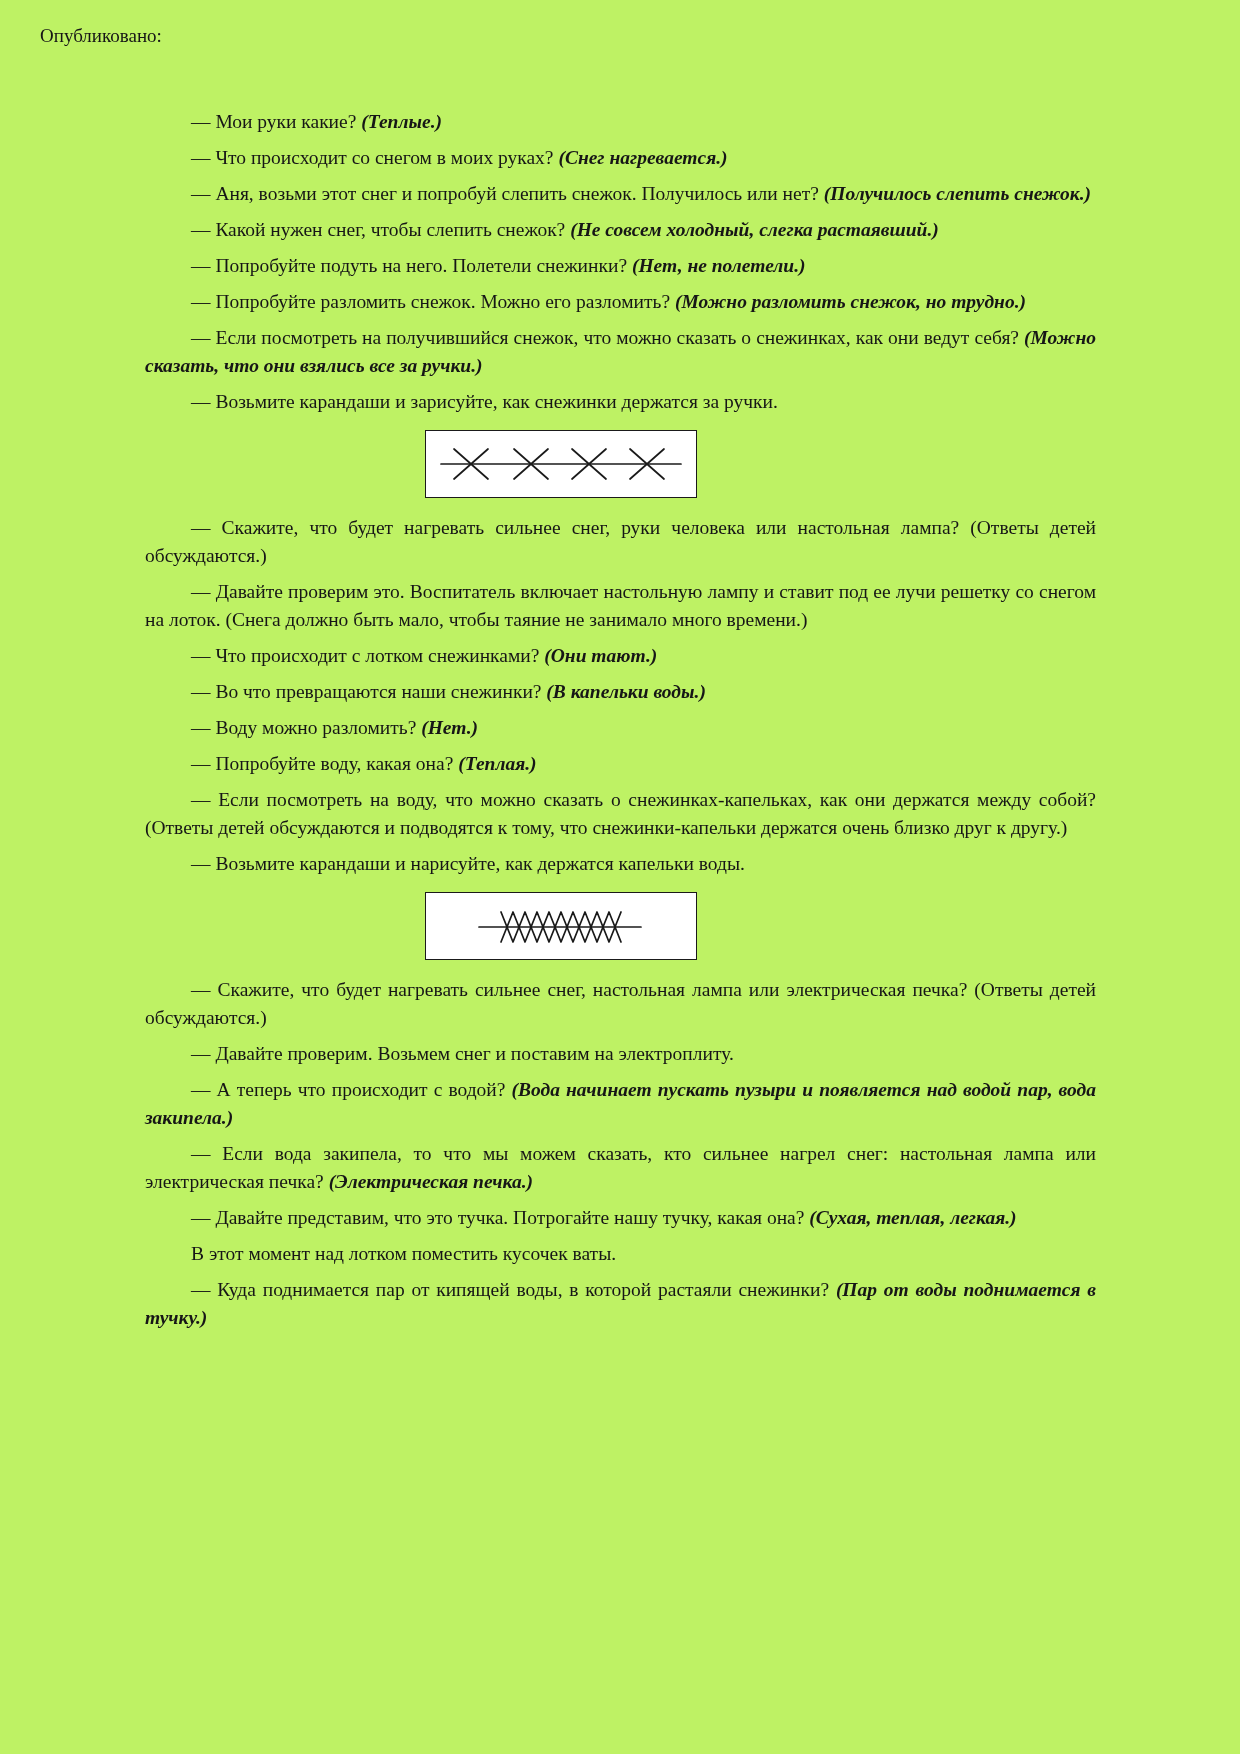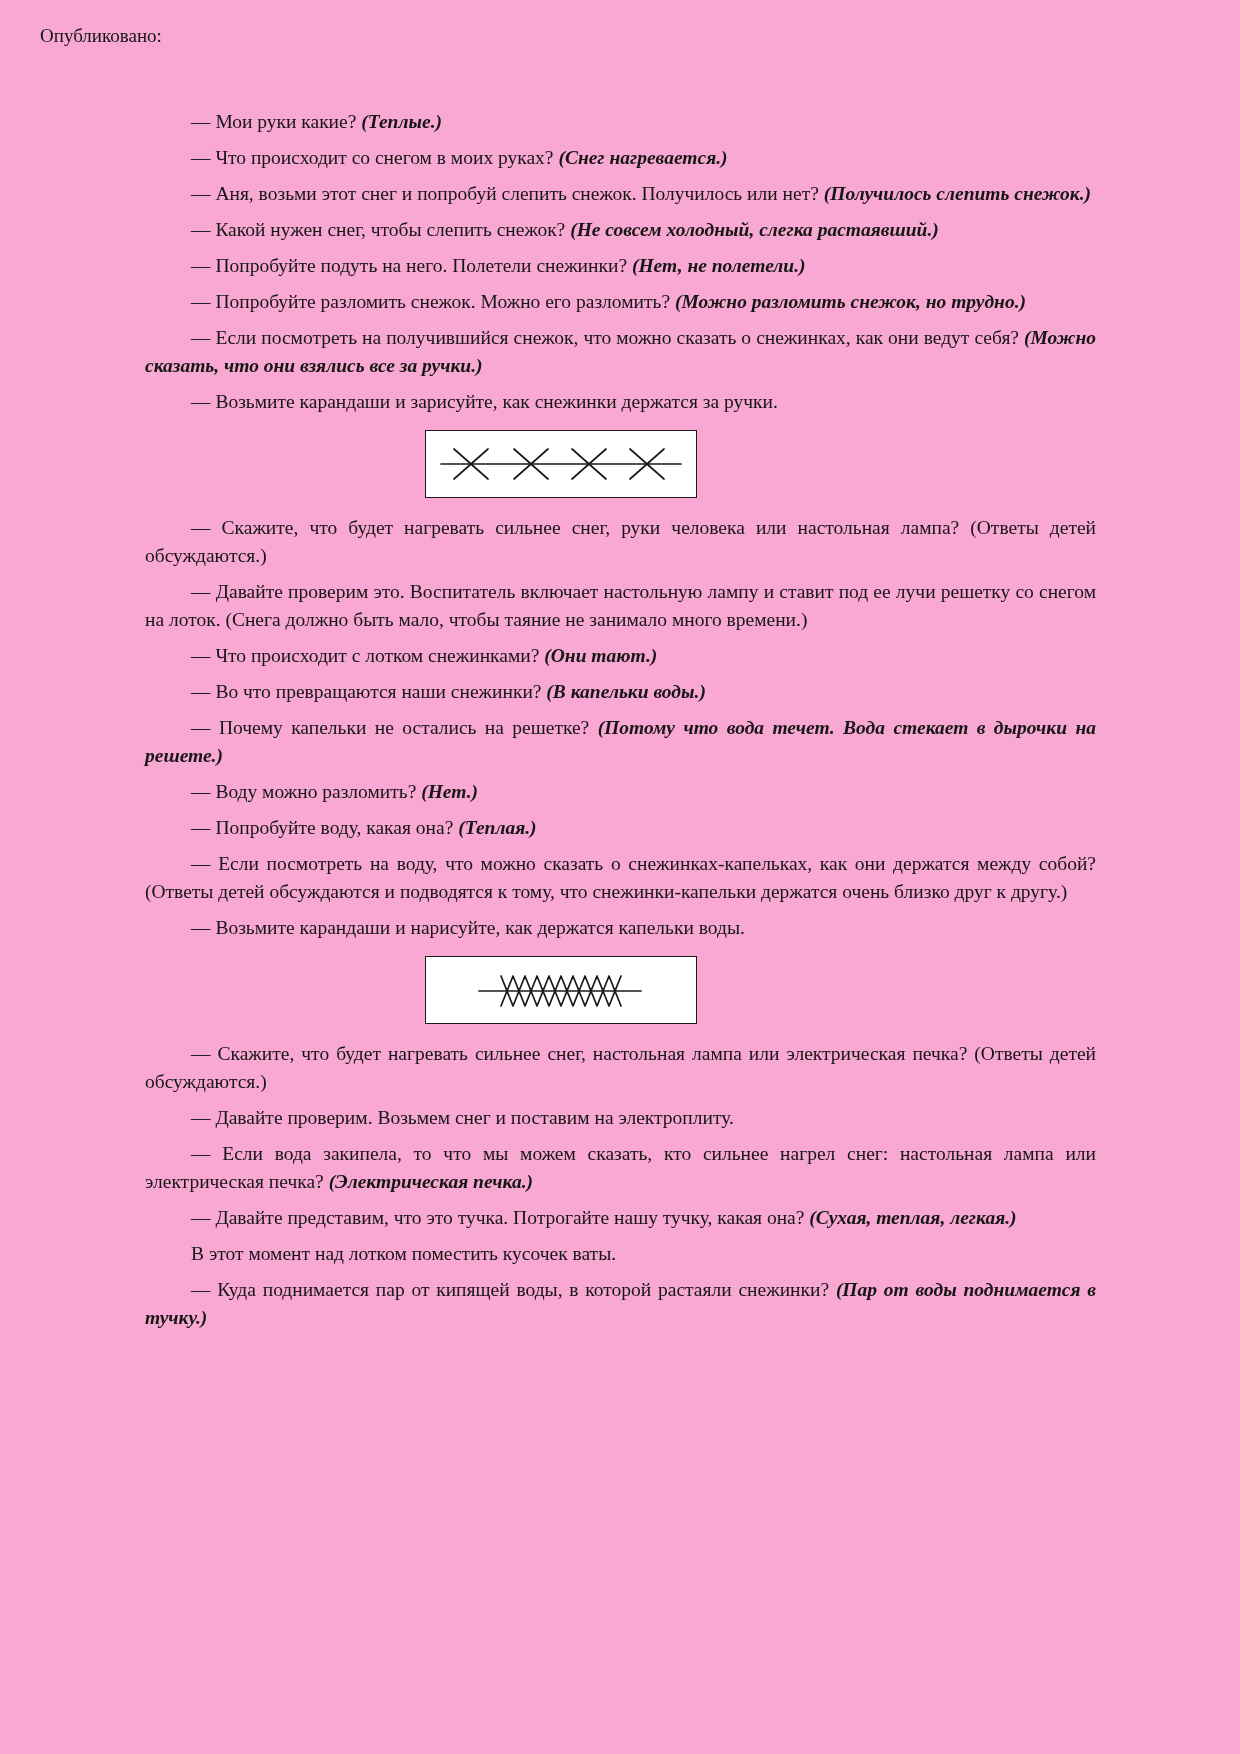--- a/index.html
+++ b/index.html
@@ -1,19 +1,19 @@
 <!DOCTYPE html>
 <html lang="ru"><head>
 <meta charset="utf-8">
 <style>
   html,body { margin:0; padding:0; background:#ffffff; }
   .page {
     position:relative;
     width:1240px; height:1754px;
-    background:#f9a8d4;
+    background:#bef264;
     font-family:"Liberation Serif","DejaVu Serif",serif;
     color:#161616;
     overflow:hidden;
   }
   .pub-header {
     position:absolute; left:40px; top:22px;
     font-size:19px; line-height:27px;
   }
   .pub-header a {
     color:#2d50a8; text-decoration:underline; cursor:pointer;
@@ -74,40 +74,40 @@
           <line x1="203" y1="46" x2="237" y2="16"></line>
         </g>
       </svg>
     </div>
 
     <div id="section-1" class="section">
         <p><span>— Скажите, что будет нагревать сильнее снег, руки человека или настольная лампа? (Ответы детей обсуждаются.)</span></p>
         <p><span>— Давайте проверим это. Воспитатель включает настольную лампу и ставит под ее лучи решетку со снегом на лоток. (Снега должно быть мало, чтобы таяние не занимало много времени.)</span></p>
         <p><span>— Что происходит с лотком снежинками? </span><span class="ans">(Они тают.)</span></p>
         <p><span>— Во что превращаются наши снежинки? </span><span class="ans">(В капельки воды.)</span></p>
-        <p><span>— Почему капельки не остались на решетке? </span><span class="ans">(Потому что вода течет. Вода стекает в дырочки на решете.)</span></p>
         <p><span>— Воду можно разломить? </span><span class="ans">(Нет.)</span></p>
         <p><span>— Попробуйте воду, какая она? </span><span class="ans">(Теплая.)</span></p>
         <p><span>— Если посмотреть на воду, что можно сказать о снежинках-капельках, как они держатся между собой? (Ответы детей обсуждаются и подводятся к тому, что снежинки-капельки держатся очень близко друг к другу.)</span></p>
         <p><span>— Возьмите карандаши и нарисуйте, как держатся капельки воды.</span></p>
       </div>
 
     <div class="figure-box">
       <svg width="268" height="64" viewBox="0 0 268 64">
         <g stroke="#1a1a1a" stroke-width="1.7" fill="none" stroke-linecap="round" stroke-linejoin="round">
           <line x1="52" y1="33" x2="214" y2="33"></line>
           <polyline points="74,48 86,18 98,48 110,18 122,48 134,18 146,48 158,18 170,48 182,18 194,48"></polyline>
           <polyline points="74,18 86,48 98,18 110,48 122,18 134,48 146,18 158,48 170,18 182,48 194,18"></polyline>
         </g>
       </svg>
     </div>
 
     <div id="section-2" class="section">
         <p><span>— Скажите, что будет нагревать сильнее снег, настольная лампа или электрическая печка? (Ответы детей обсуждаются.)</span></p>
         <p><span>— Давайте проверим.  Возьмем снег и поставим на электроплиту.</span></p>
+        <p><span>— А теперь что происходит с водой? </span><span class="ans">(Вода начинает пускать пузыри и появляется над водой пар, вода закипела.)</span></p>
         <p><span>— Если вода закипела, то что мы можем сказать, кто сильнее нагрел снег: настольная лампа или электрическая печка? </span><span class="ans">(Электрическая печка.)</span></p>
         <p><span>— Давайте представим, что это тучка. Потрогайте нашу тучку, какая она? </span><span class="ans">(Сухая, теплая, легкая.)</span></p>
         <p><span>В этот момент над лотком поместить кусочек ваты.</span></p>
         <p><span>— Куда поднимается пар от кипящей воды, в которой растаяли снежинки? </span><span class="ans">(Пар от воды поднимается в тучку.)</span></p>
       </div>
 
   </div>
 </div>
 
 </body></html>

